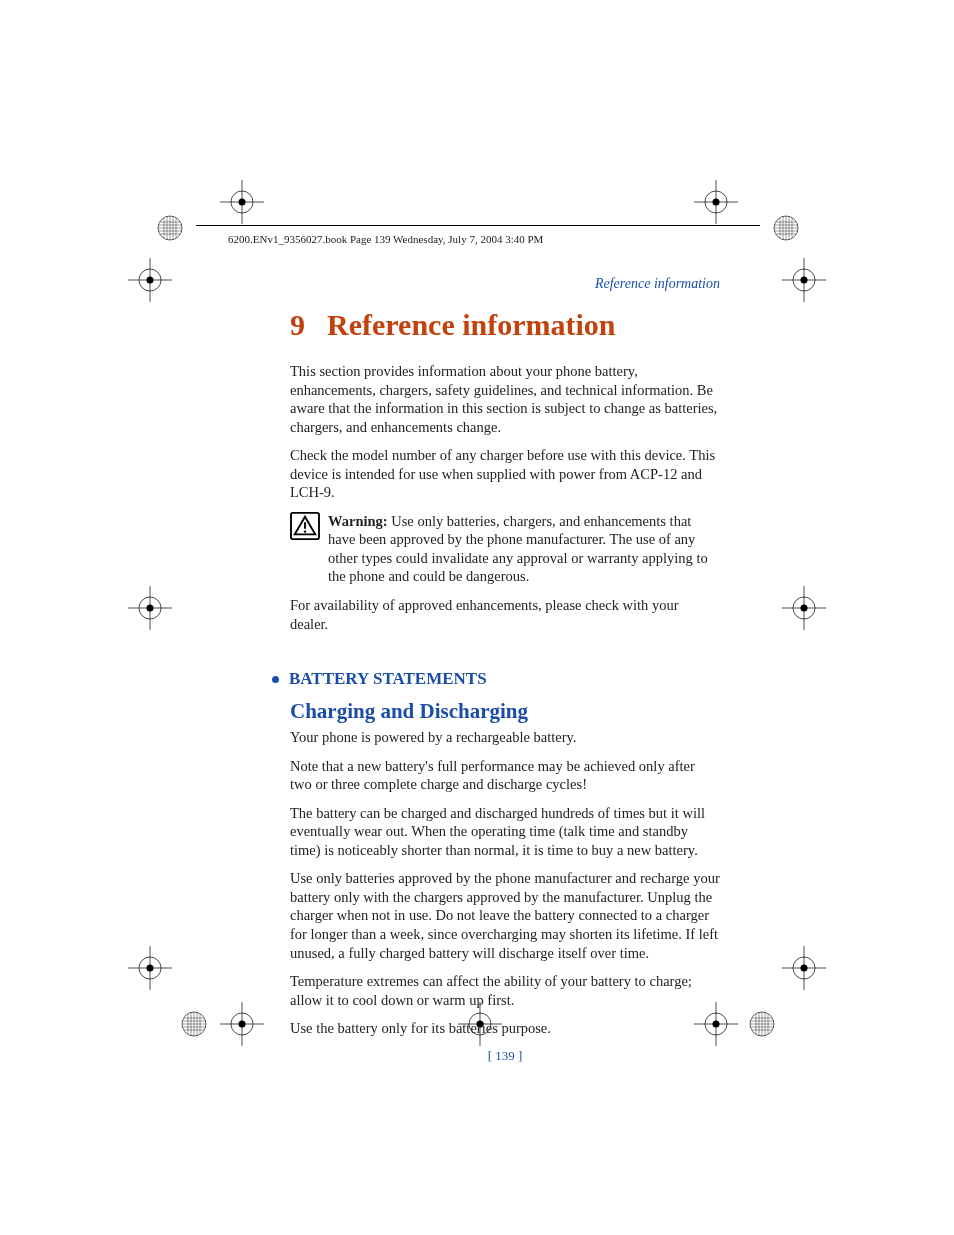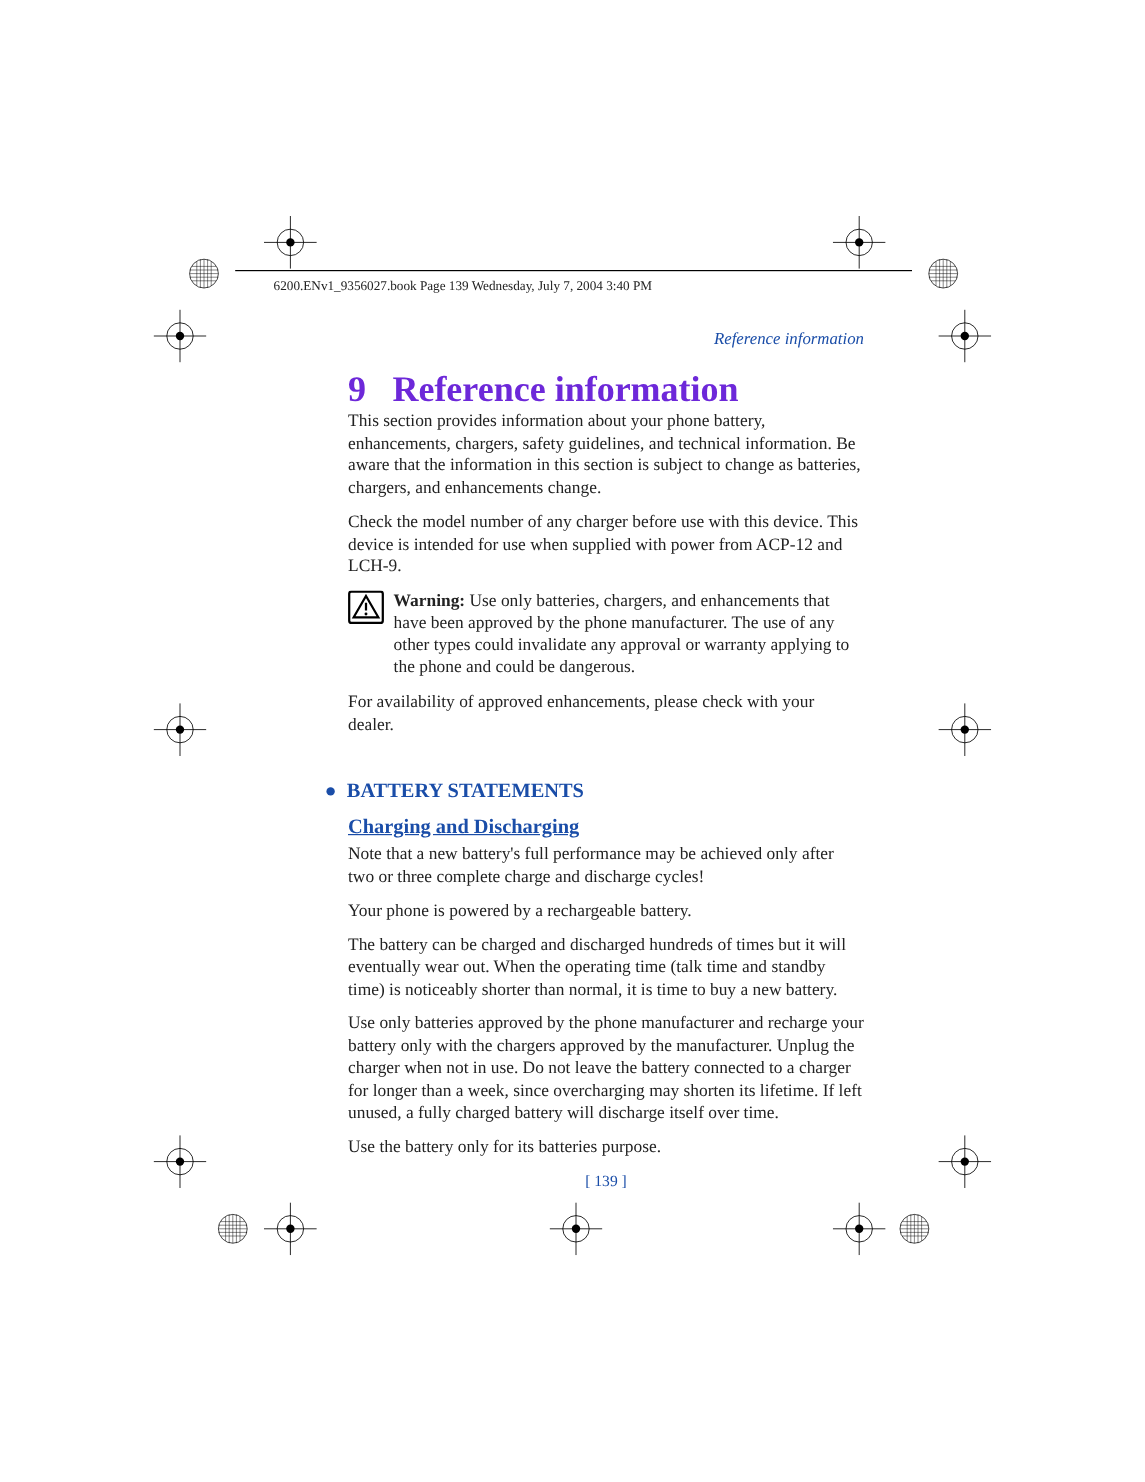--- a/index.html
+++ b/index.html
@@ -27,23 +27,24 @@
   }
   .running-head {
     text-align: right;
     font-style: italic;
     color: #1a4da8;
     font-size: 14px;
     margin-top: 48px;
     margin-bottom: 16px;
   }
   .chapter-title {
-    color: #6d28d9;
+    color: #c2410c;
     font-size: 30px;
     font-weight: normal;
+    margin-bottom: 20px;
   }
   .chapter-title .num {
     font-weight: bold;
     font-size: 30px;
     margin-right: 22px;
   }
   .chapter-title .text {
     font-weight: bold;
   }
   .body-text {
@@ -80,24 +81,23 @@
   .bullet {
     width: 7px;
     height: 7px;
     background: #1a4da8;
     border-radius: 50%;
     display: inline-block;
     margin-right: 10px;
   }
   .subsection-head {
     color: #1a4da8;
-    font-size: 17px;
+    font-size: 21px;
     font-weight: bold;
     margin-bottom: 4px;
-    text-decoration: underline;
   }
   .page-number {
     text-align: center;
     color: #1a4da8;
     font-size: 13px;
   }
   .crop-mark {
     position: absolute;
   }
   .crop-mark line { stroke: #000; stroke-width: 0.7; }
@@ -276,20 +276,21 @@
 
   <p class="body-text">For availability of approved enhancements, please check with your dealer.</p>
 
   <div class="section-head">
     <span class="bullet"></span>
     <span>BATTERY STATEMENTS</span>
   </div>
 
   <div class="subsection-head">Charging and Discharging</div>
 
+  <p class="body-text">Your phone is powered by a rechargeable battery.</p>
   <p class="body-text">Note that a new battery's full performance may be achieved only after two or three complete charge and discharge cycles!</p>
-  <p class="body-text">Your phone is powered by a rechargeable battery.</p>
   <p class="body-text">The battery can be charged and discharged hundreds of times but it will eventually wear out. When the operating time (talk time and standby time) is noticeably shorter than normal, it is time to buy a new battery.</p>
   <p class="body-text">Use only batteries approved by the phone manufacturer and recharge your battery only with the chargers approved by the manufacturer. Unplug the charger when not in use. Do not leave the battery connected to a charger for longer than a week, since overcharging may shorten its lifetime. If left unused, a fully charged battery will discharge itself over time.</p>
+  <p class="body-text">Temperature extremes can affect the ability of your battery to charge; allow it to cool down or warm up first.</p>
   <p class="body-text">Use the battery only for its batteries purpose.</p>
 
   <div class="page-number">[ 139 ]</div>
 </div>
 
 </body></html>

